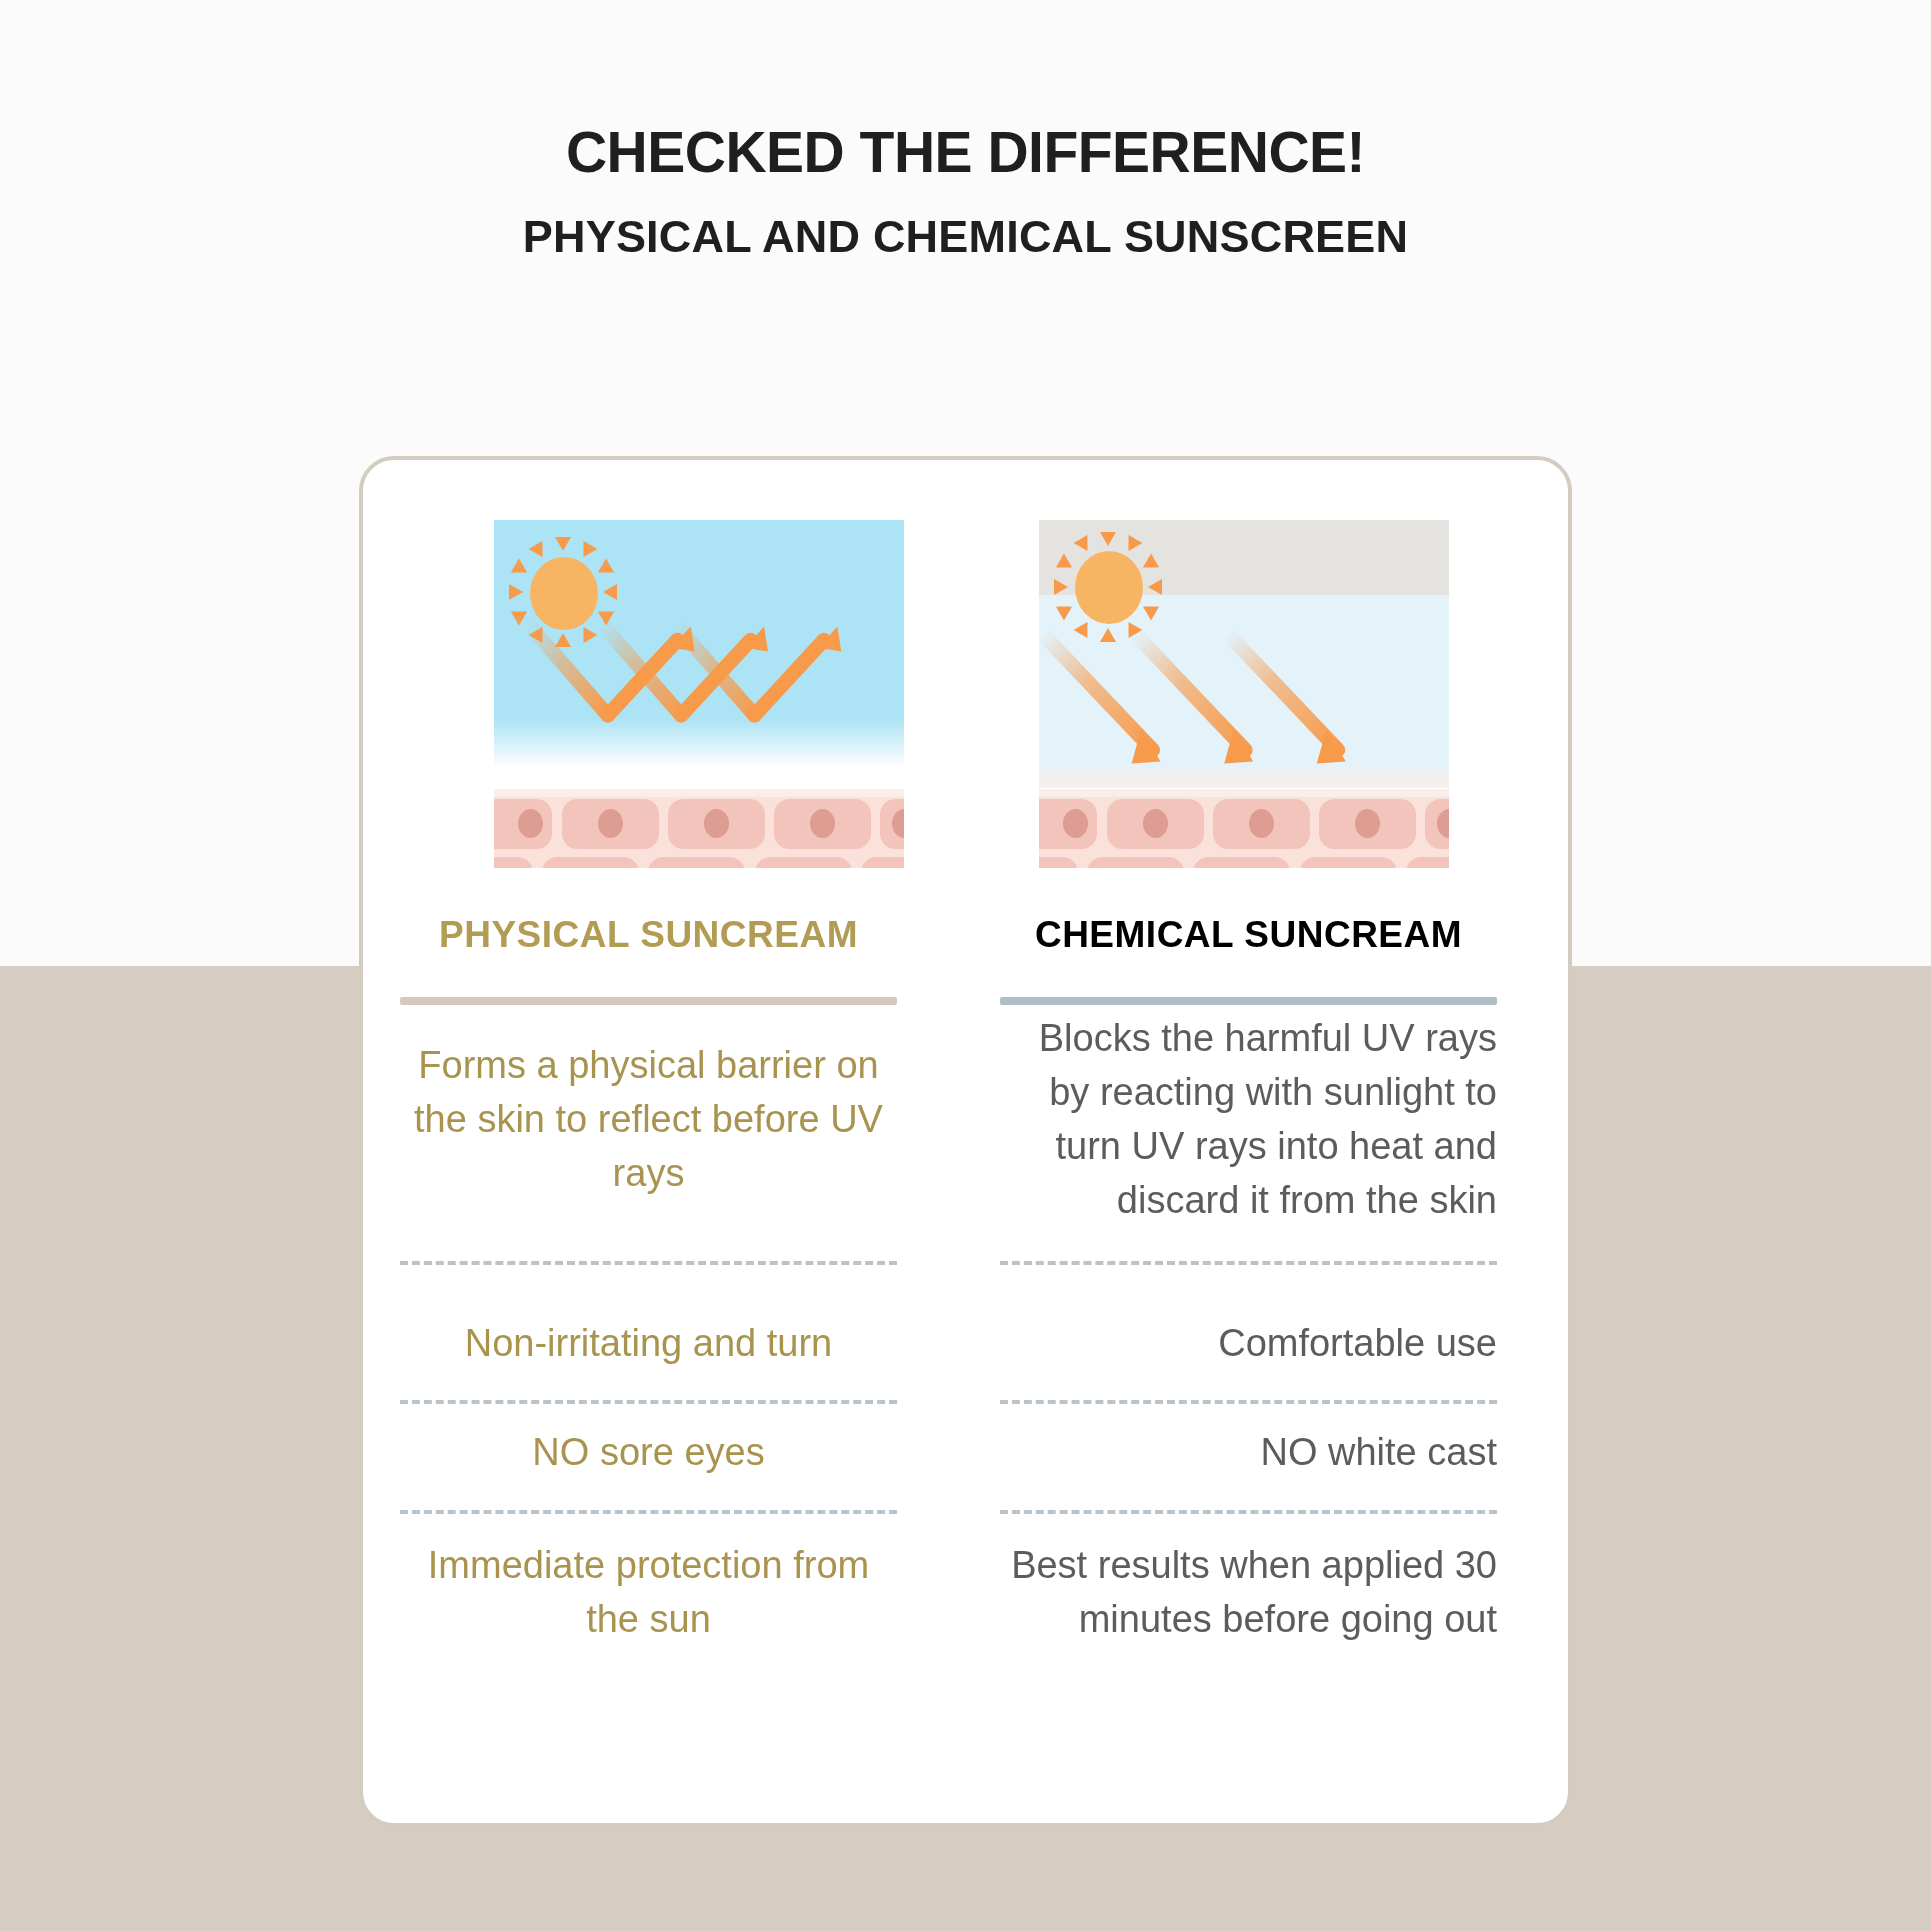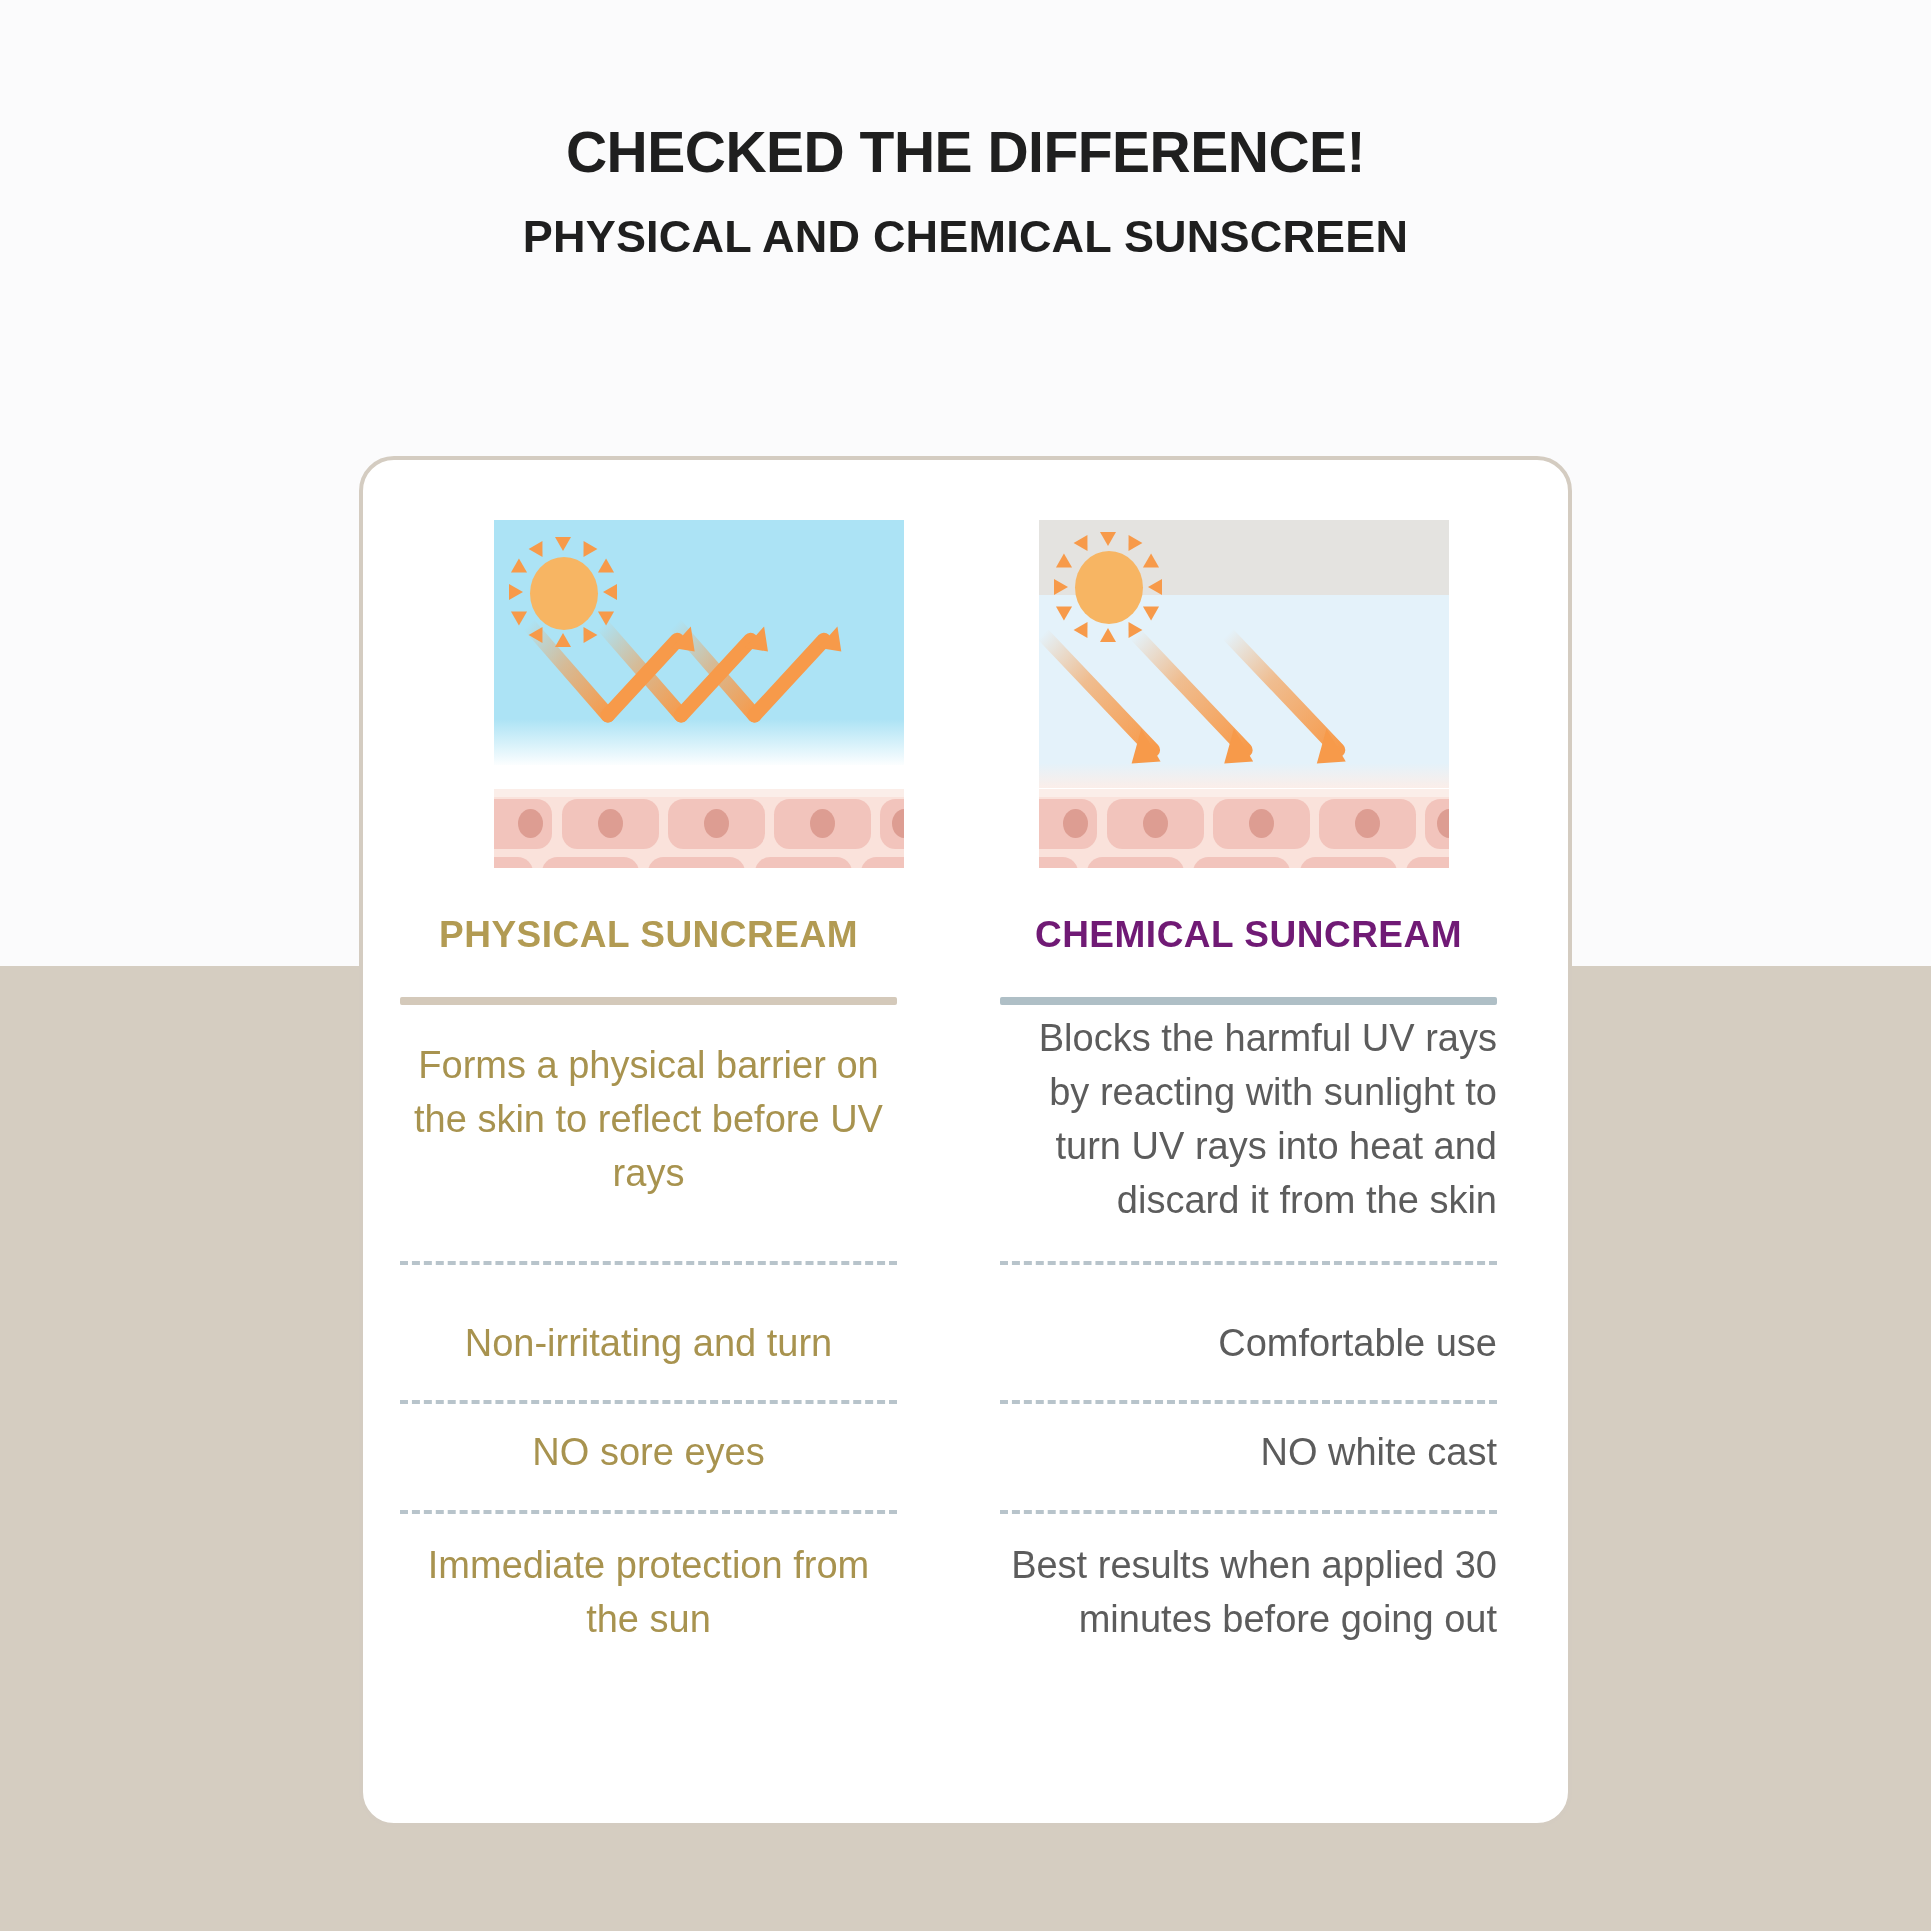--- a/index.html
+++ b/index.html
@@ -82,21 +82,21 @@
   .cols{position:absolute;left:0;top:439px;width:1203px;}
   .col{position:absolute;top:16px;width:497px;}
   .col.left{left:37px;}
   .col.right{left:637px;}
 
   .col-head{
     text-align:center;font-weight:bold;font-size:37px;letter-spacing:0.5px;
     line-height:1.1;
   }
   .col-head.physical{color:#b29b53;}
-  .col-head.chemical{color:#701a75;}
+  .col-head.chemical{color:#000000;}
   .head-rule{margin-top:41px;height:8.7px;border-radius:1.9px;}
   .head-rule.physical{background:#d4c9ba;}
   .head-rule.chemical{background:#afbfc6;}
 
   .rows{position:absolute;left:0;top:0;width:1203px;}
   .rowcell{
     position:absolute;width:497px;text-align:center;
     font-size:38px;line-height:1.42;
   }
   .rowcell.physical{color:#a8934f;left:37px;}

